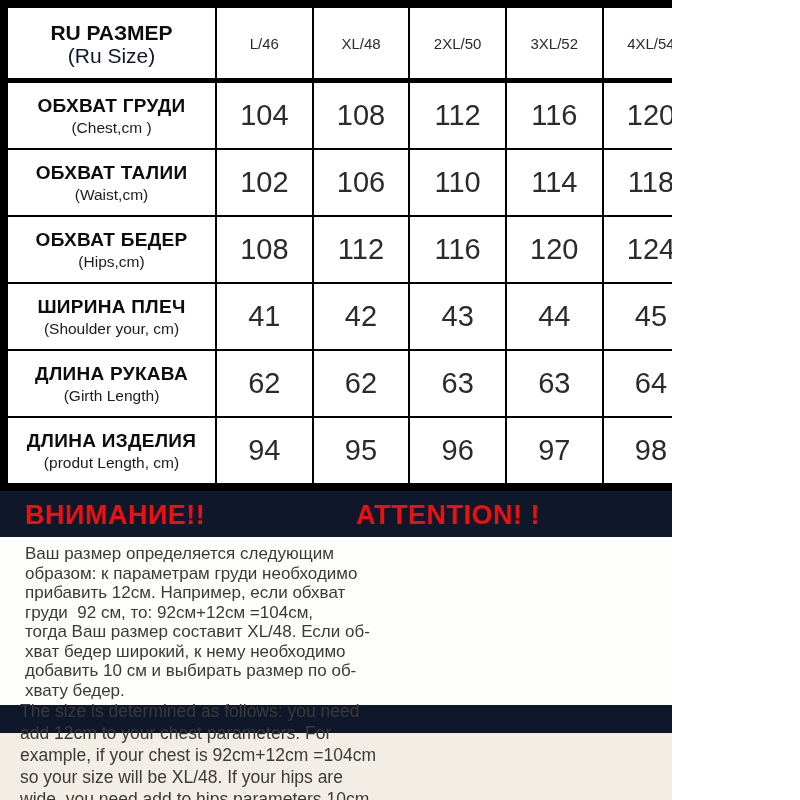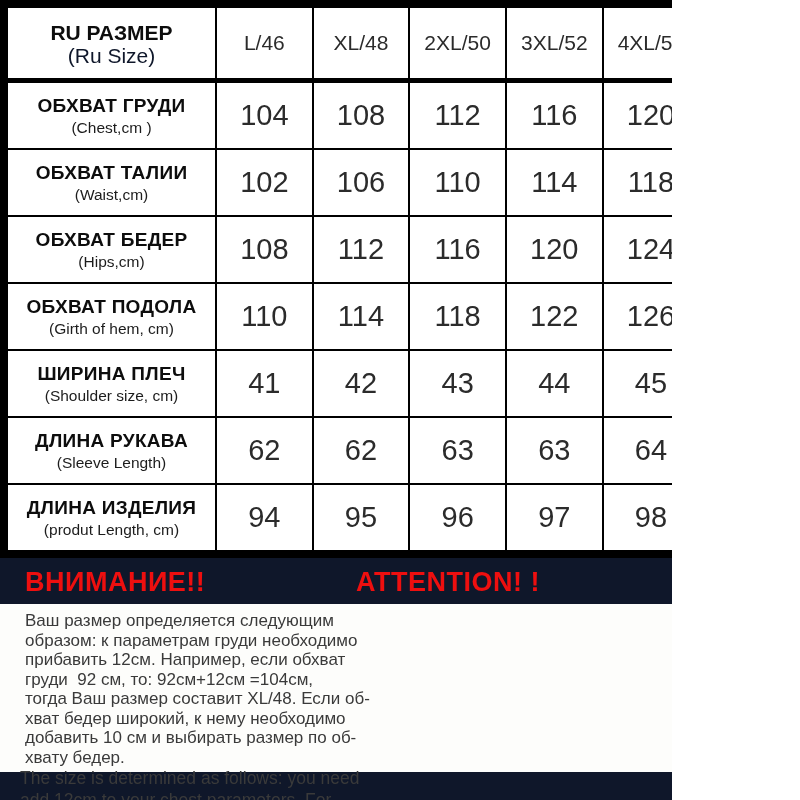--- a/index.html
+++ b/index.html
@@ -37,21 +37,21 @@
   }
   .lbl-en{
     font-size:15.5px;
     color:#1c1c1c;
     line-height:19px;
     margin-top:1px;
     text-align:center;
   }
   .hdr-ru{font-weight:bold;font-size:21px;color:#0d0d0d;line-height:24px;}
   .hdr-en{font-size:21px;color:#0f172a;line-height:20px;margin-top:1px;}
-  .size-cell{font-size:21px;color:#2b2b2b;}
+  .size-cell{font-size:15px;color:#2b2b2b;}
   .num-cell{font-size:29px;color:#2b2b2b;}
   
   .bottom{height:242px;background:#0f172a;}
   .head-row{
     height:46px;
     display:flex;
     align-items:center;
     padding-top:2px;
     box-sizing:border-box;
   }
@@ -151,50 +151,38 @@
         <div class="lbl-en">(Hips,cm)</div>
       </td>
       <td class="num-cell">108</td>
       <td class="num-cell">112</td>
       <td class="num-cell">116</td>
       <td class="num-cell">120</td>
       <td class="num-cell">124</td>
       <td class="num-cell">128</td>
     </tr>
 
-    <tr class="data-row">
-      <td>
-        <div class="lbl-ru">ОБХВАТ ПОДОЛА</div>
-        <div class="lbl-en">(Girth of hem, cm)</div>
-      </td>
-      <td class="num-cell">110</td>
-      <td class="num-cell">114</td>
-      <td class="num-cell">118</td>
-      <td class="num-cell">122</td>
-      <td class="num-cell">126</td>
-      <td class="num-cell">130</td>
-    </tr>
 
     <tr class="data-row">
       <td>
         <div class="lbl-ru">ШИРИНА ПЛЕЧ</div>
-        <div class="lbl-en">(Shoulder size, cm)</div>
+        <div class="lbl-en">(Shoulder your, cm)</div>
       </td>
       <td class="num-cell">41</td>
       <td class="num-cell">42</td>
       <td class="num-cell">43</td>
       <td class="num-cell">44</td>
       <td class="num-cell">45</td>
       <td class="num-cell">46</td>
     </tr>
 
     <tr class="data-row">
       <td>
         <div class="lbl-ru">ДЛИНА РУКАВА</div>
-        <div class="lbl-en">(Sleeve Length)</div>
+        <div class="lbl-en">(Girth Length)</div>
       </td>
       <td class="num-cell">62</td>
       <td class="num-cell">62</td>
       <td class="num-cell">63</td>
       <td class="num-cell">63</td>
       <td class="num-cell">64</td>
       <td class="num-cell">64</td>
     </tr>
 
     <tr class="data-row">

